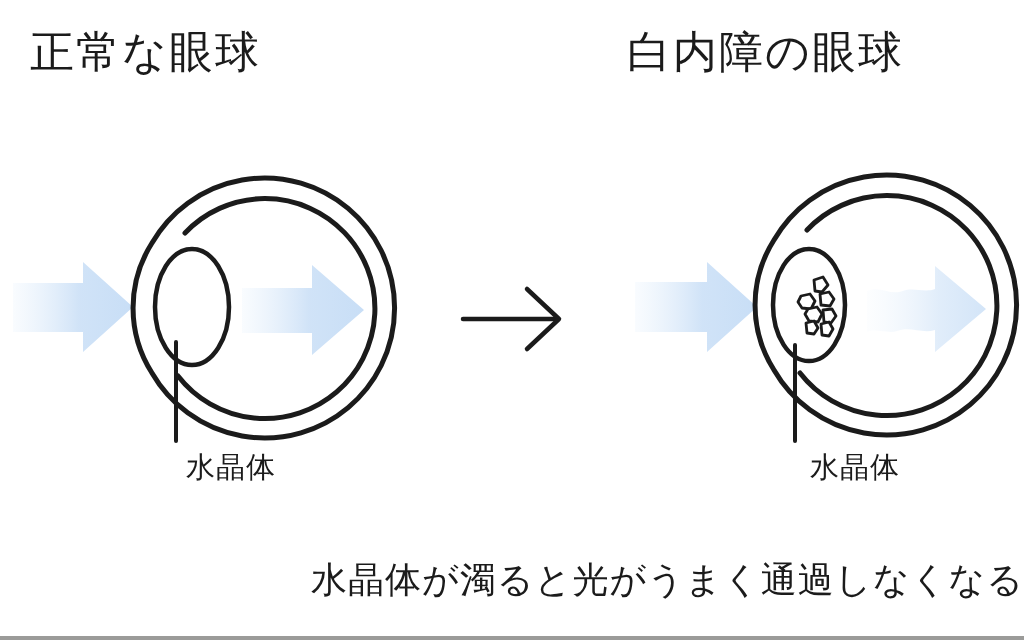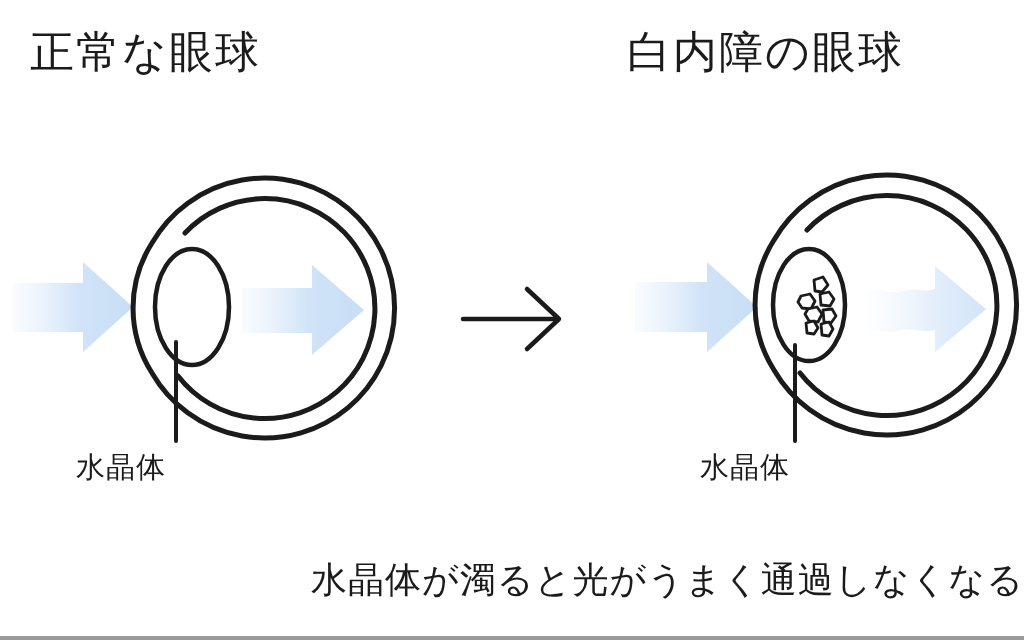--- a/index.html
+++ b/index.html
@@ -15,21 +15,21 @@
     overflow:hidden;font-family:"DejaVu Sans","Liberation Sans",sans-serif;
     color:var(--text);
   }
   .title{
     position:absolute;top:28px;font-size:44px;line-height:1.1;
     letter-spacing:2px;font-weight:normal;color:var(--text);white-space:nowrap;
   }
   .title.left{left:30px;}
   .title.right{left:627px;}
   .lens-label{
-    position:absolute;top:448px;width:200px;text-align:left;
+    position:absolute;top:448px;width:200px;text-align:right;
     font-size:29px;letter-spacing:1px;color:var(--text);white-space:nowrap;
   }
   .lens-label.left{left:76px;}
   .lens-label.right{left:700px;}
   .caption{
     position:absolute;top:556px;left:0;width:1024px;text-align:right;
     font-size:36px;letter-spacing:1px;color:var(--text);white-space:nowrap;
   }
   .bottom-bar{
     position:absolute;left:0;bottom:0;width:1024px;height:4px;

